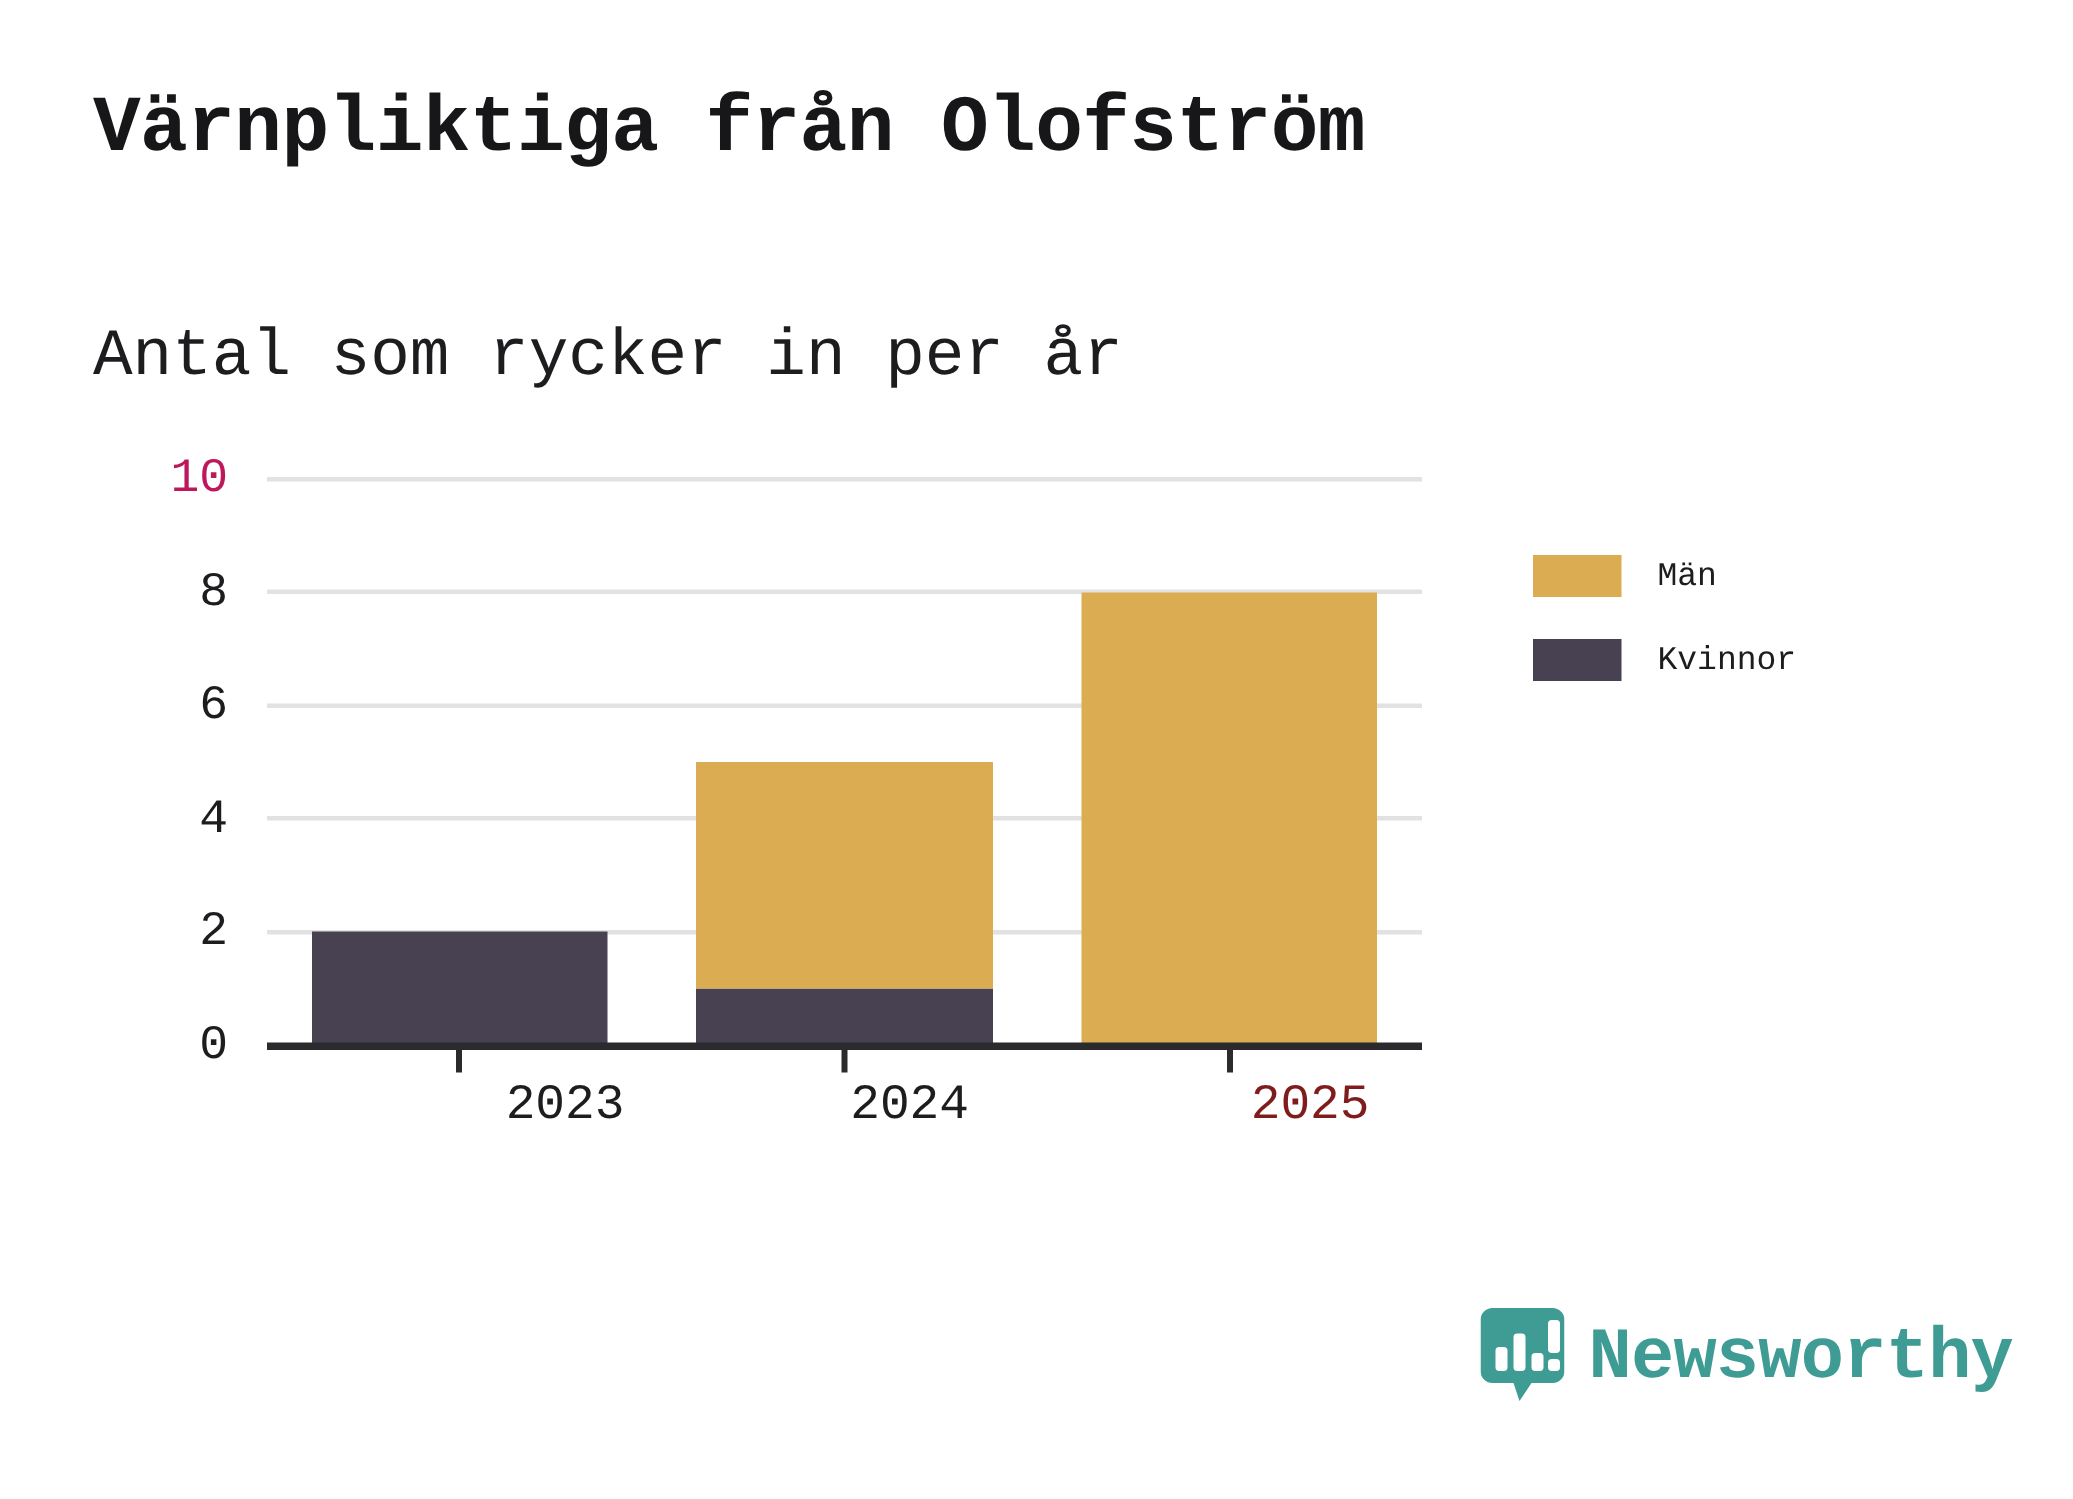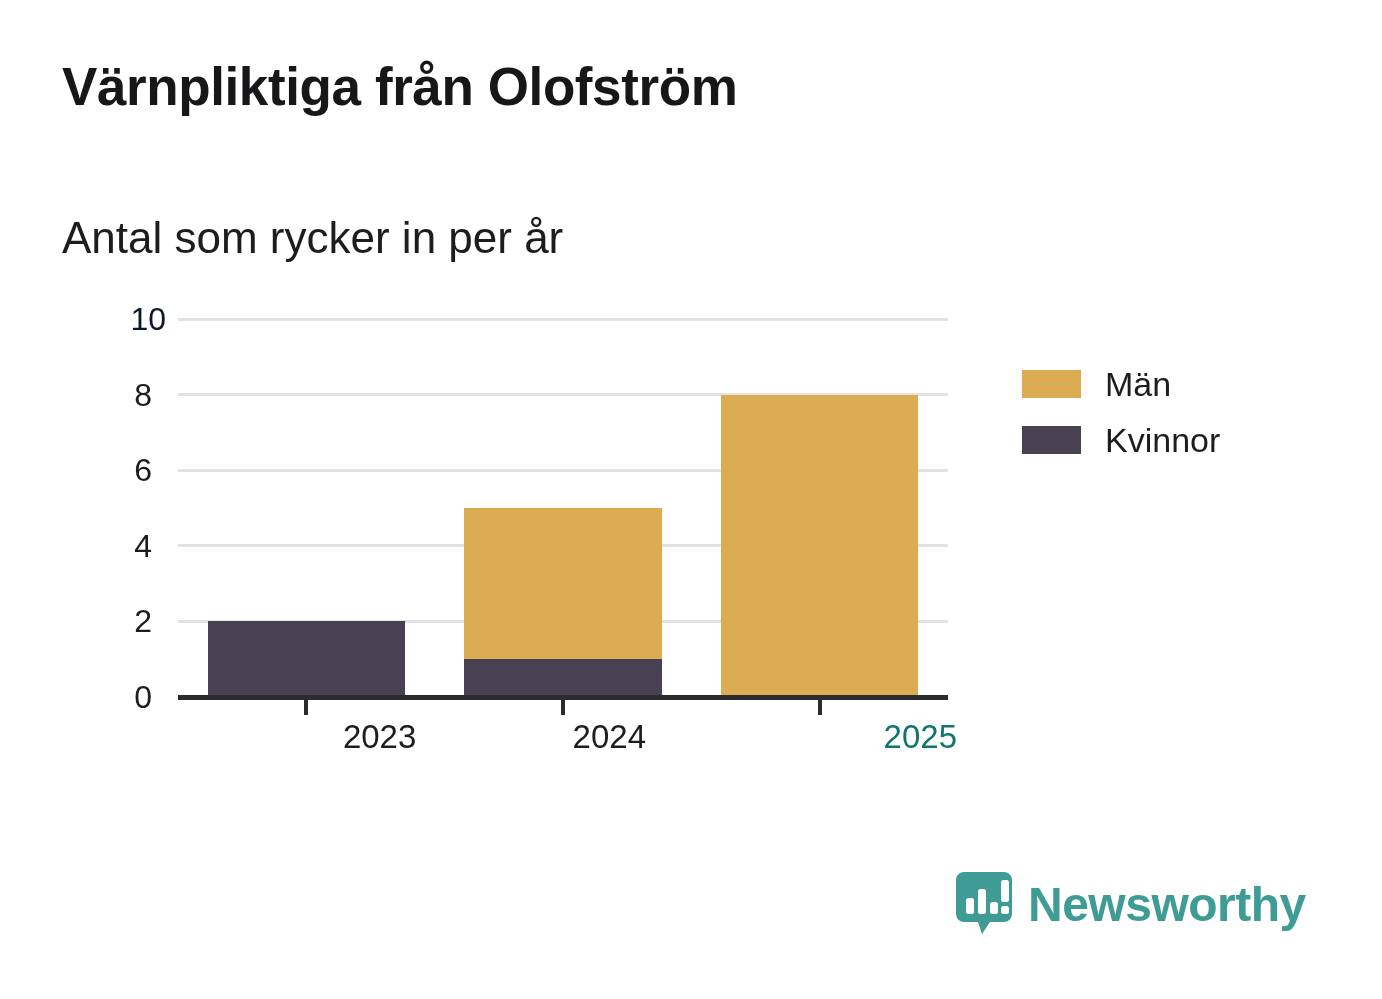--- a/index.html
+++ b/index.html
@@ -122,73 +122,73 @@
     align-items: center;
     height: 56px;
   }
   .legend-swatch {
     width: 59px;
     height: 28px;
     flex: 0 0 auto;
   }
   .legend-label {
     margin-left: 24px;
-    font-size: 34px;
+    font-size: 22px;
     color: #1d1d20;
     white-space: nowrap;
   }
 
   
   #source-note {
     position: absolute;
     left: 62px;
     top: 898px;
     font-size: 29px;
     color: #7a7a7e;
     white-space: nowrap;
   }
 
   #logo {
     position: absolute;
-    left: 956px;
+    left: 987px;
     top: 872px;
     display: flex;
     align-items: center;
   }
   #logo-wordmark {
     margin-left: 16px;
     font-size: 48px;
     font-weight: bold;
     letter-spacing: -0.5px;
     line-height: 1;
   }
 </style>
 </head>
 <body>
 
-<div id="figure" style="background: rgb(255, 255, 255);">
+<div id="figure" style="background: rgb(255, 255, 255); font-family: Liberation Mono, monospace;">
 
   <div id="chart-title">Värnpliktiga från Olofström</div>
 
   <div id="chart-subtitle">Antal som rycker in per år</div>
 
   <div id="gridlines-layer">
       <div class="gridline" style="left: 178px; width: 770px; top: 619.9px; background: rgb(226, 226, 228); position: absolute;"></div>
       <div class="gridline" style="left: 178px; width: 770px; top: 544.3px; background: rgb(226, 226, 228); position: absolute;"></div>
       <div class="gridline" style="left: 178px; width: 770px; top: 468.7px; background: rgb(226, 226, 228); position: absolute;"></div>
       <div class="gridline" style="left: 178px; width: 770px; top: 393.1px; background: rgb(226, 226, 228); position: absolute;"></div>
       <div class="gridline" style="left: 178px; width: 770px; top: 317.5px; background: rgb(226, 226, 228); position: absolute;"></div>
     </div>
   <div id="yticks-layer">
       <div class="y-tick-label" style="left: 62px; right: auto; top: 697px; color: rgb(29, 29, 32);">0</div>
       <div class="y-tick-label" style="left: 62px; right: auto; top: 621.4px; color: rgb(29, 29, 32);">2</div>
       <div class="y-tick-label" style="left: 62px; right: auto; top: 545.8px; color: rgb(29, 29, 32);">4</div>
       <div class="y-tick-label" style="left: 62px; right: auto; top: 470.2px; color: rgb(29, 29, 32);">6</div>
       <div class="y-tick-label" style="left: 62px; right: auto; top: 394.6px; color: rgb(29, 29, 32);">8</div>
-      <div class="y-tick-label" style="left: 76px; right: auto; top: 319px; color: #0f172a;">10</div>
+      <div class="y-tick-label" style="left: 62px; right: auto; top: 319px; color: #be185d;">10</div>
     </div>
 
   <div id="plot-area" style="left: 178px; top: 319px; width: 770px; height: 378px;">
       <div class="bar-group" style="left: 29.5167px; width: 197.633px; height: 378px;">
         <div class="bar-segment" style="background: rgb(71, 65, 82); bottom: 0px; height: 75.6px;"></div>
       </div>
       <div class="bar-group" style="left: 286.183px; width: 197.633px; height: 378px;">
         <div class="bar-segment" style="background: rgb(71, 65, 82); bottom: 0px; height: 37.8px;"></div>
         <div class="bar-segment" style="background: rgb(220, 172, 83); bottom: 37.8px; height: 151.2px;"></div>
       </div>
@@ -197,21 +197,21 @@
       </div>
     </div>
 
   <div id="x-axis-line" style="background: rgb(43, 43, 46);"></div>
   <div id="xticks-layer">
       <div class="x-tick-mark" style="left: 306.333px; background: rgb(43, 43, 46);"></div>
       <div class="x-tick-label" style="left: 306.333px; color: rgb(29, 29, 32);">2023</div>
       <div class="x-tick-mark" style="left: 563px; background: rgb(43, 43, 46);"></div>
       <div class="x-tick-label" style="left: 536px; color: rgb(29, 29, 32);">2024</div>
       <div class="x-tick-mark" style="left: 819.667px; background: rgb(43, 43, 46);"></div>
-      <div class="x-tick-label" style="left: 847px; color: #0f766e;">2025</div>
+      <div class="x-tick-label" style="left: 803px; color: #7f1d1d;">2025</div>
     </div>
 
   <div id="legend">
       <div class="legend-item">
         <span class="legend-swatch" style="background: rgb(220, 172, 83);"></span>
         <span class="legend-label">Män</span>
       </div>
       <div class="legend-item">
         <span class="legend-swatch" style="background: rgb(71, 65, 82);"></span>
         <span class="legend-label">Kvinnor</span>

